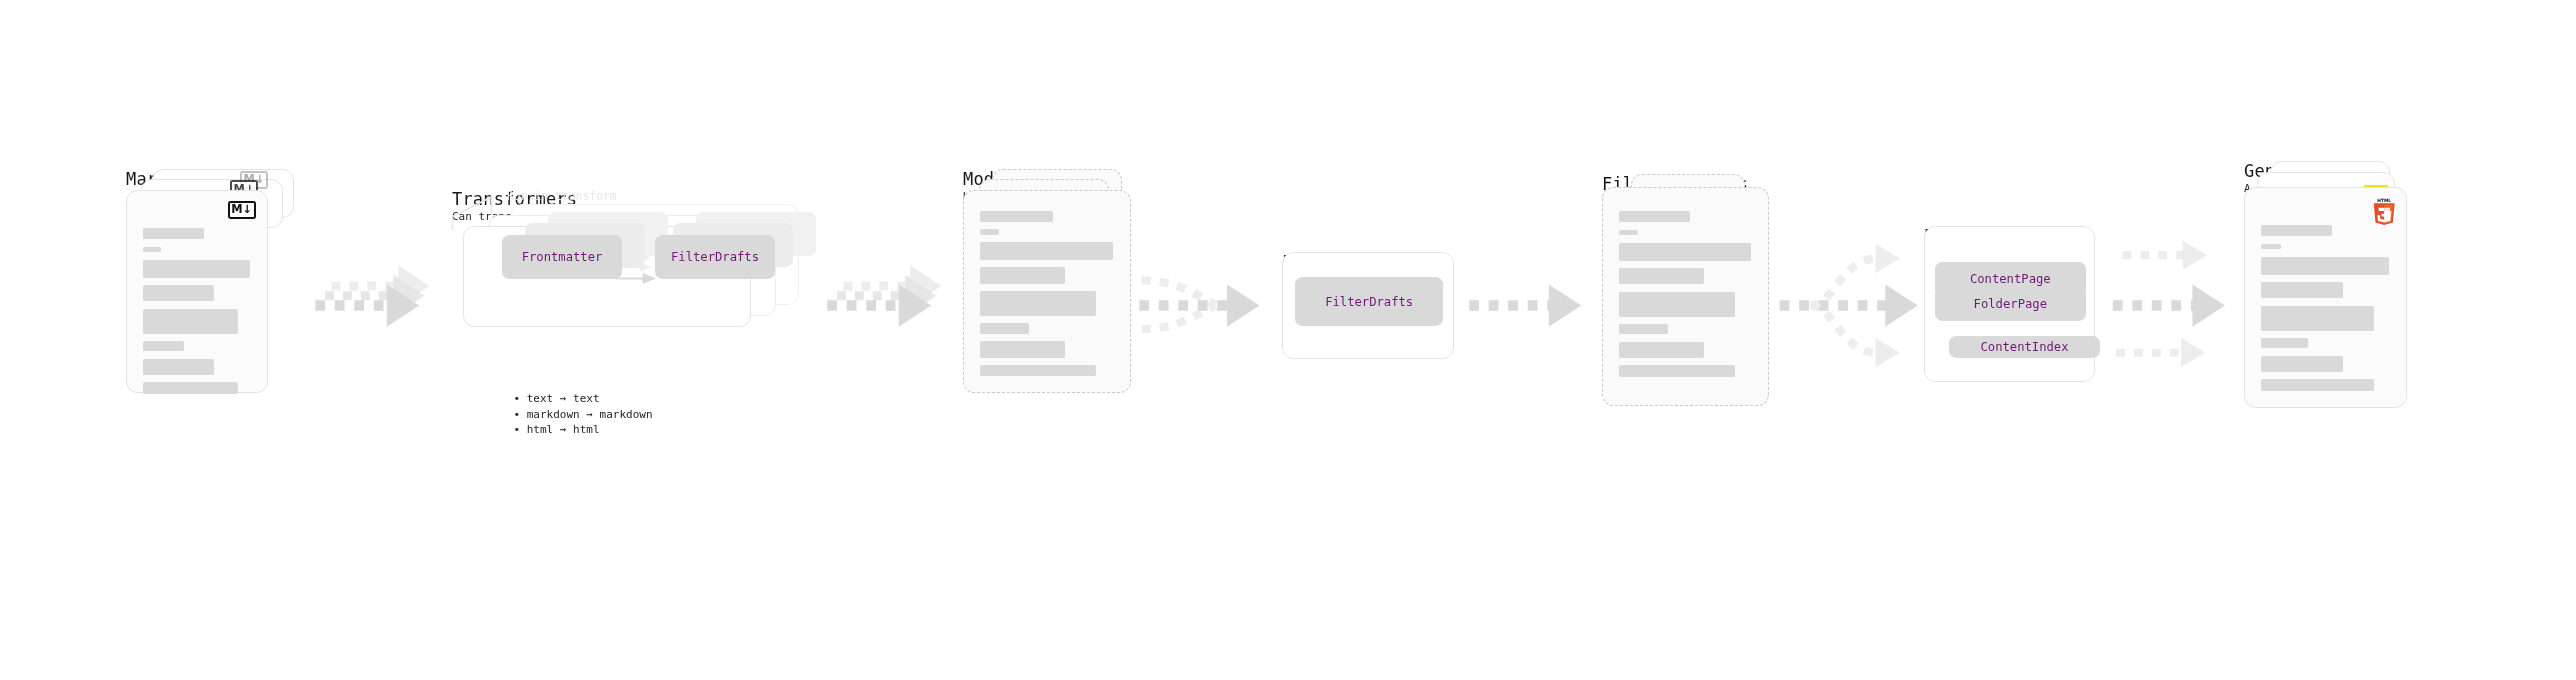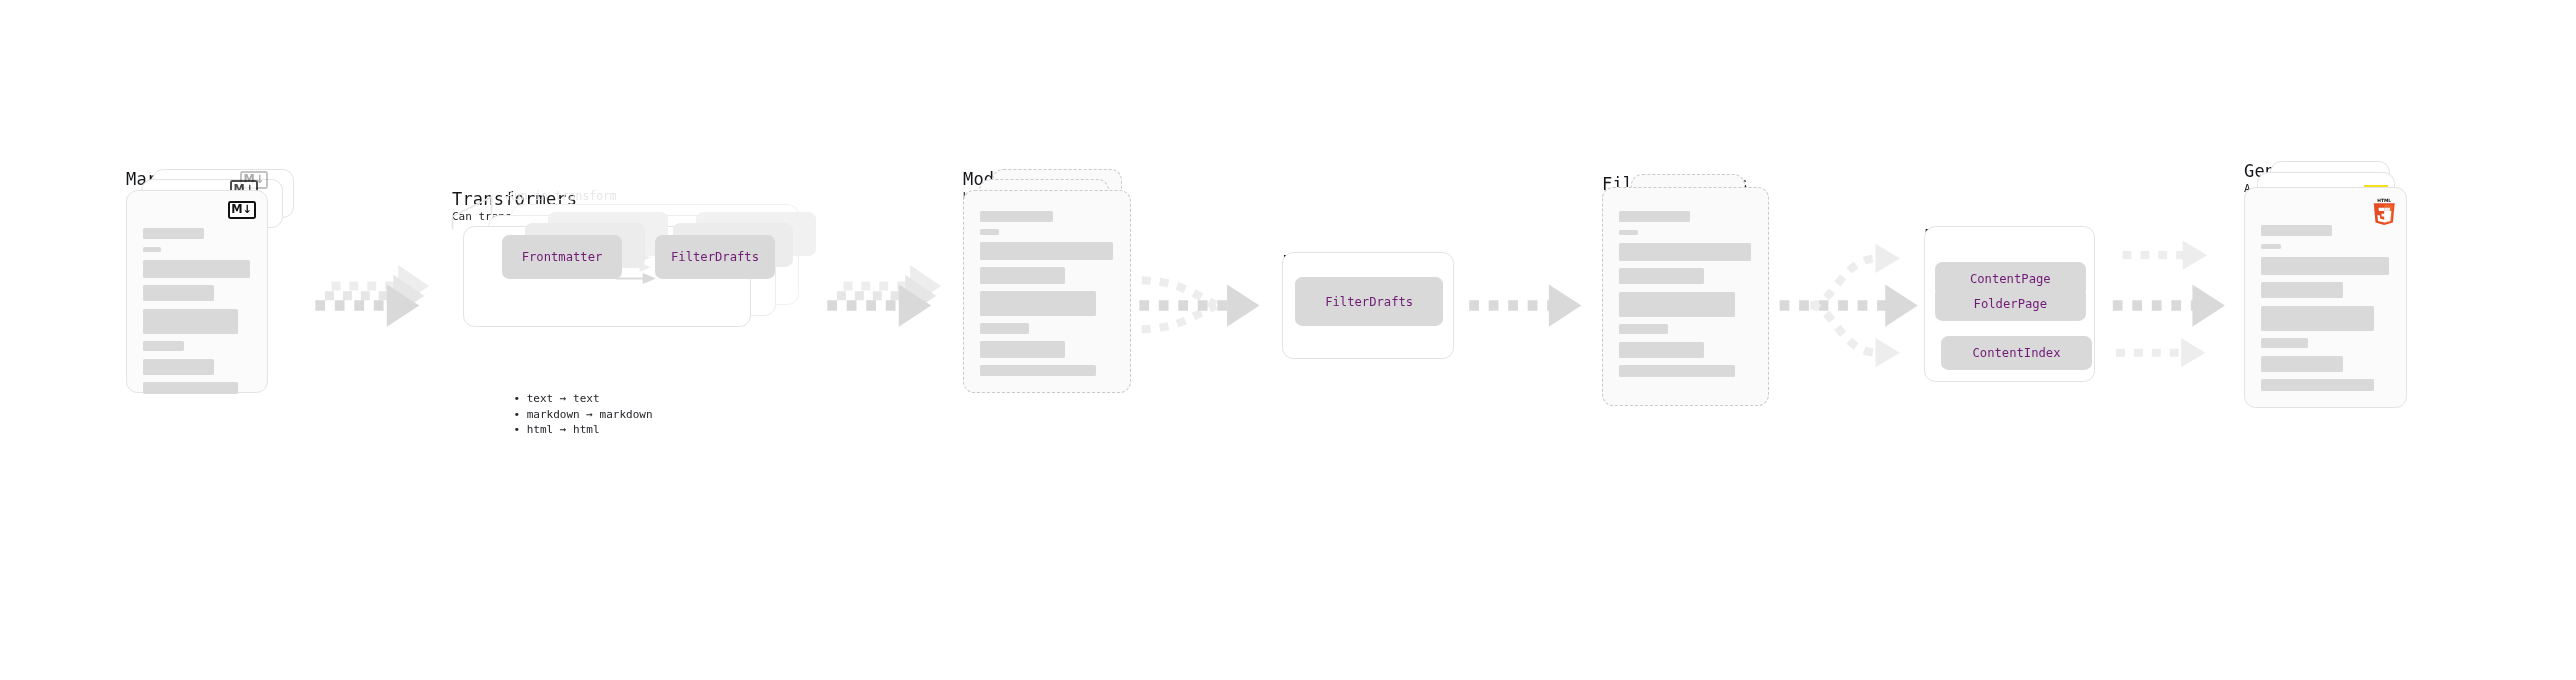--- a/index.html
+++ b/index.html
@@ -250,21 +250,21 @@
         <div class="ln" style="width:86%; height:11.4px;"></div>
       </div>
     </div>
     <div class="title" style="left:1.6px; top:249px;">Filtered files</div>
   </div>
 
   <div class="stagebox" style="left:1924px; top:226px;">
     <div class="panel" style="left:0px; top:0px; width:171px; height:156px;">
       <div class="chip" style="left:9.8px; top:11.4px; width:151px; height:34px;margin-top:24px;">ContentPage</div>
       <div class="chip" style="left:9.8px; top:60px; width:151px; height:34px;">FolderPage</div>
-      <div class="chip" style="left:16px; top:109px; width:151px; height:34px;">ContentIndex</div>
+      <div class="chip" style="left:24px; top:109px; width:151px; height:22px;">ContentIndex</div>
     </div>
     <div class="title" style="left:0px; top:174px;">Emitters</div>
     <div class="desc" style="left:0px; top:200px;">Emit new files based on
 the parsed files</div>
   </div>
 
   <div class="stagebox" style="left:2244px; top:161px;">
     <div class="doccard ghost" style="left:26px; top:0px; width:120px; height:36px;"></div>
     <div class="cssbadge" style="left:120px; top:11.4px;">
       <svg width="19.5" height="7.3" viewBox="0 0 24 9">

